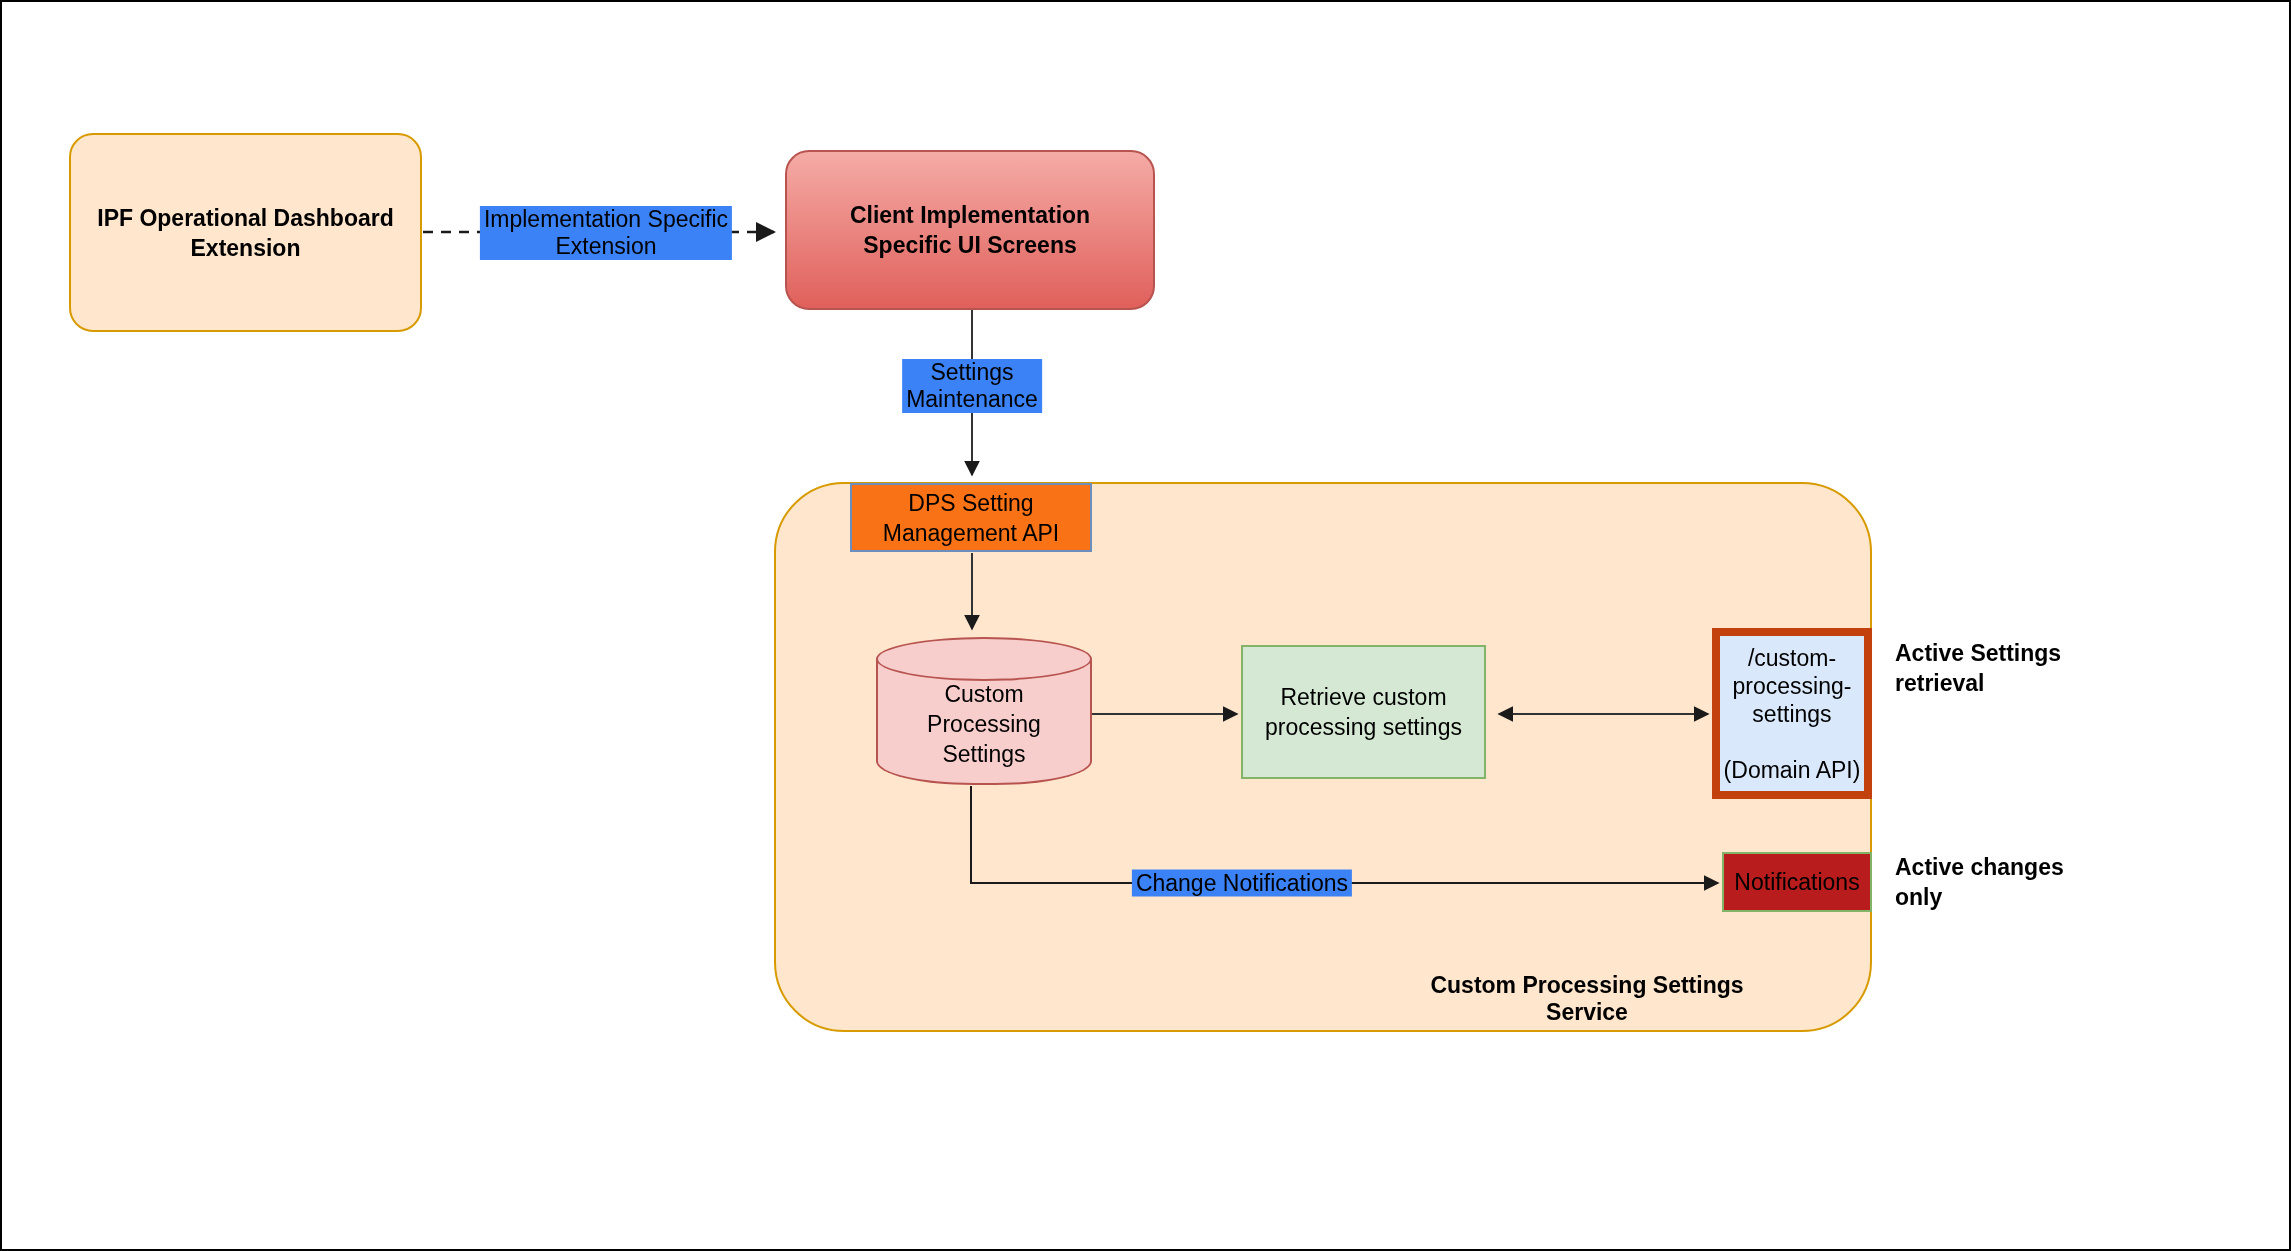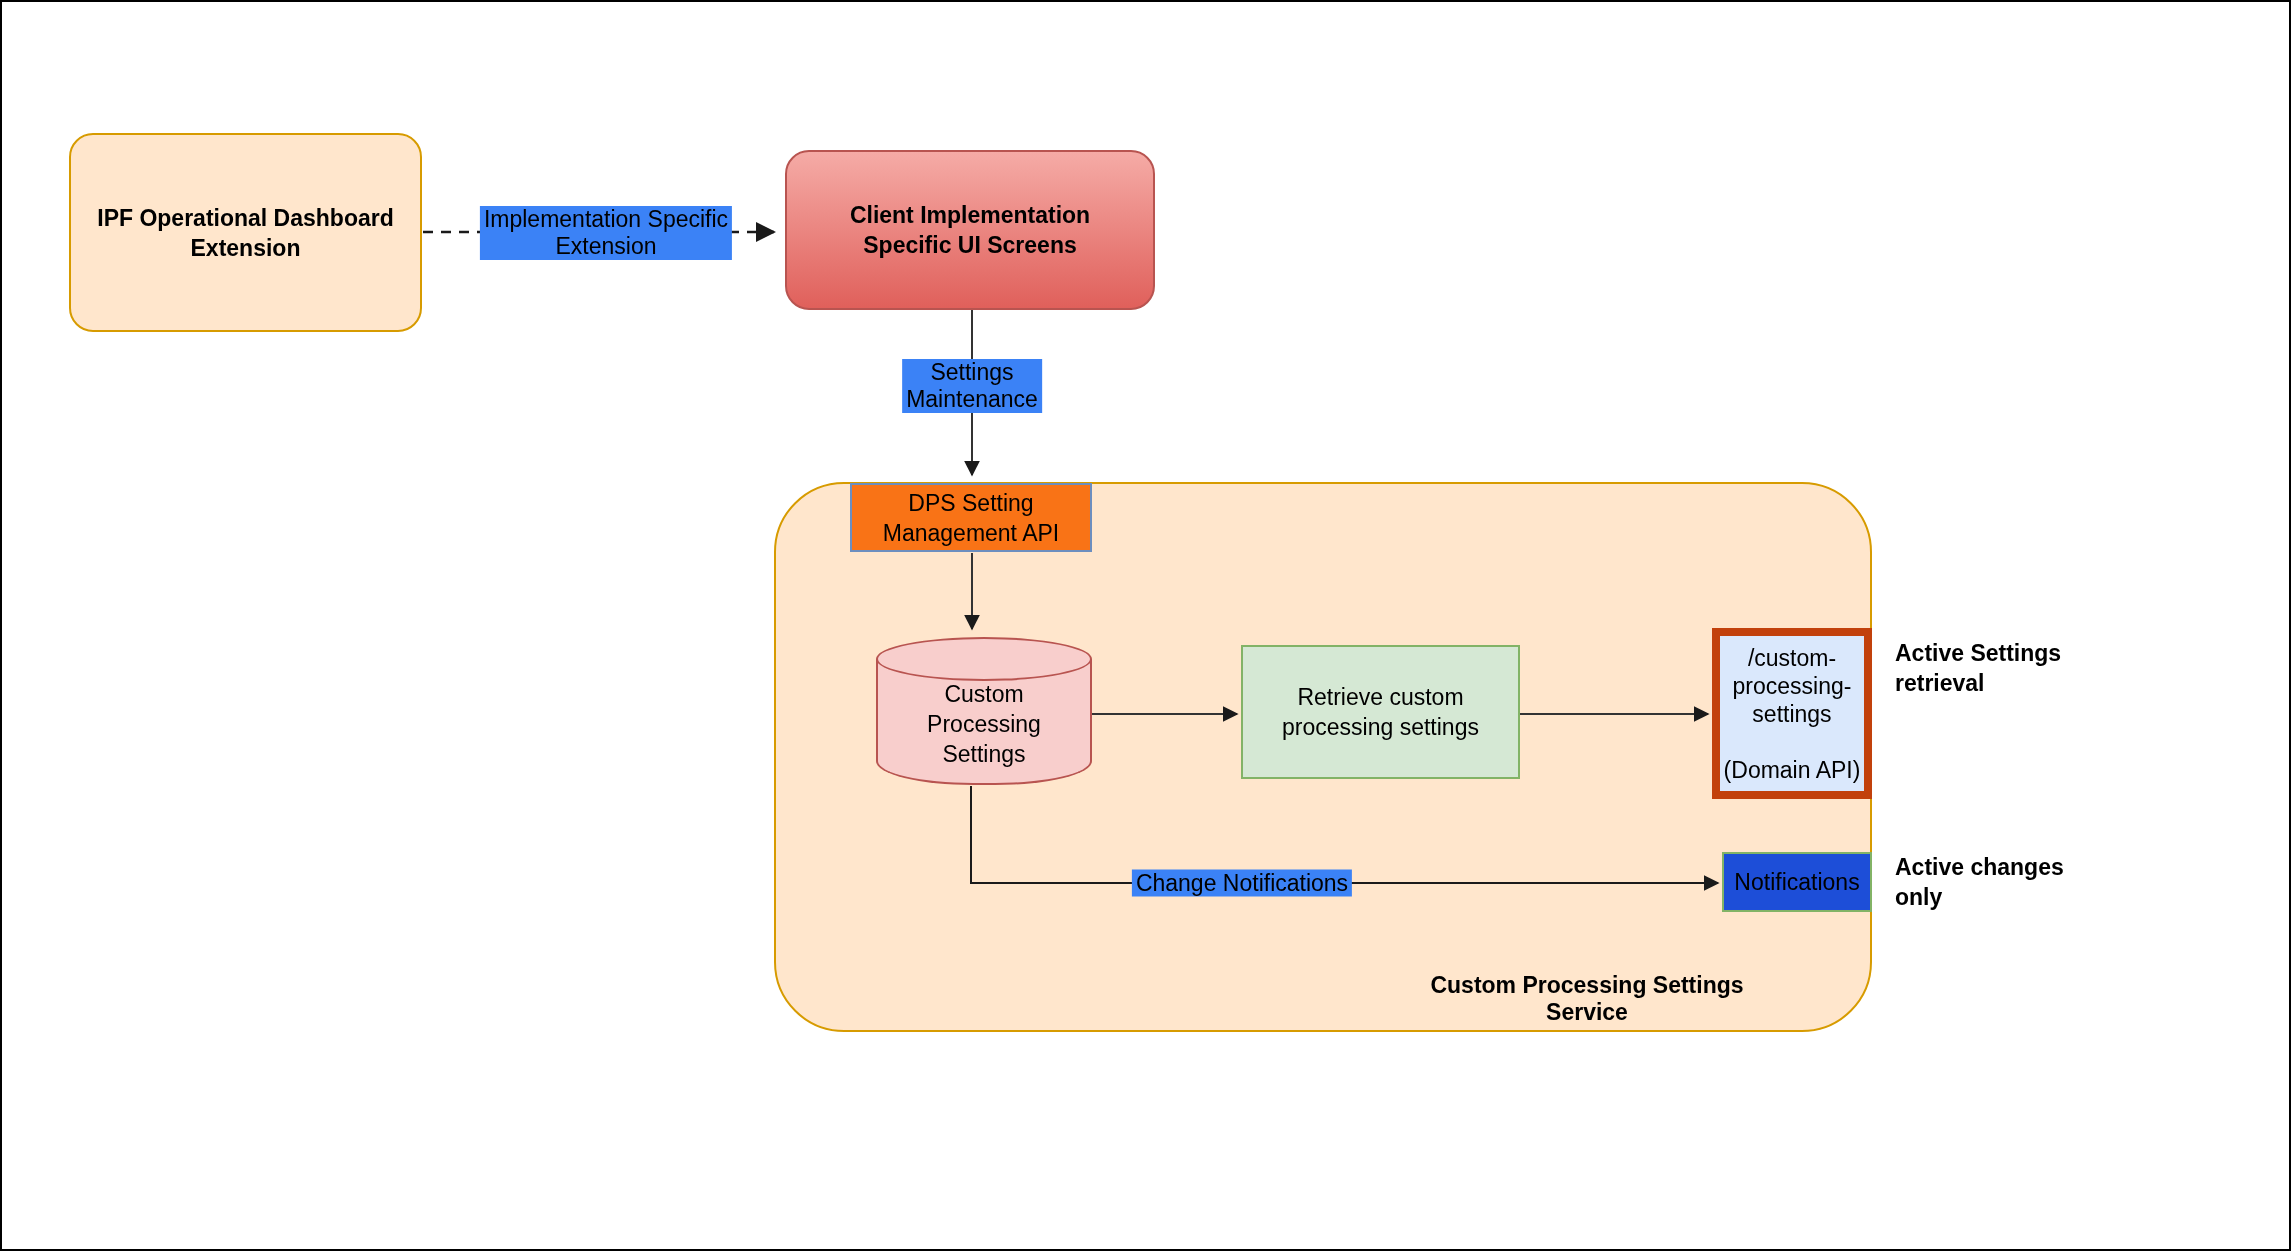--- a/index.html
+++ b/index.html
@@ -58,33 +58,33 @@
     font-weight: bold;
     z-index: 3;
   }
   .node-dps {
     left: 848px; top: 481px; width: 242px; height: 69px;
     background: #f97316;
     border: 2px solid #6C8EBF;
     line-height: 30px;
   }
   .node-retrieve {
-    left: 1239px; top: 643px; width: 279px; height: 134px;
+    left: 1239px; top: 643px; width: 245px; height: 134px;
     background: #D5E8D4;
     border: 2px solid #82B366;
   }
   .node-domain-api {
     left: 1710px; top: 626px; width: 160px; height: 171px;
     background: #DAE8FC;
     border: 8px solid #c2410c;
     line-height: 28px;
   }
   .node-notifications {
     left: 1720px; top: 850px; width: 150px; height: 60px;
-    background: #1d4ed8;
+    background: #b91c1c;
     border: 2px solid #82B366;
   }
 
   .cylinder {
     position: absolute;
     left: 874px; top: 635px; width: 216px; height: 148px;
     z-index: 3;
   }
   .cyl-body {
     position: absolute;

